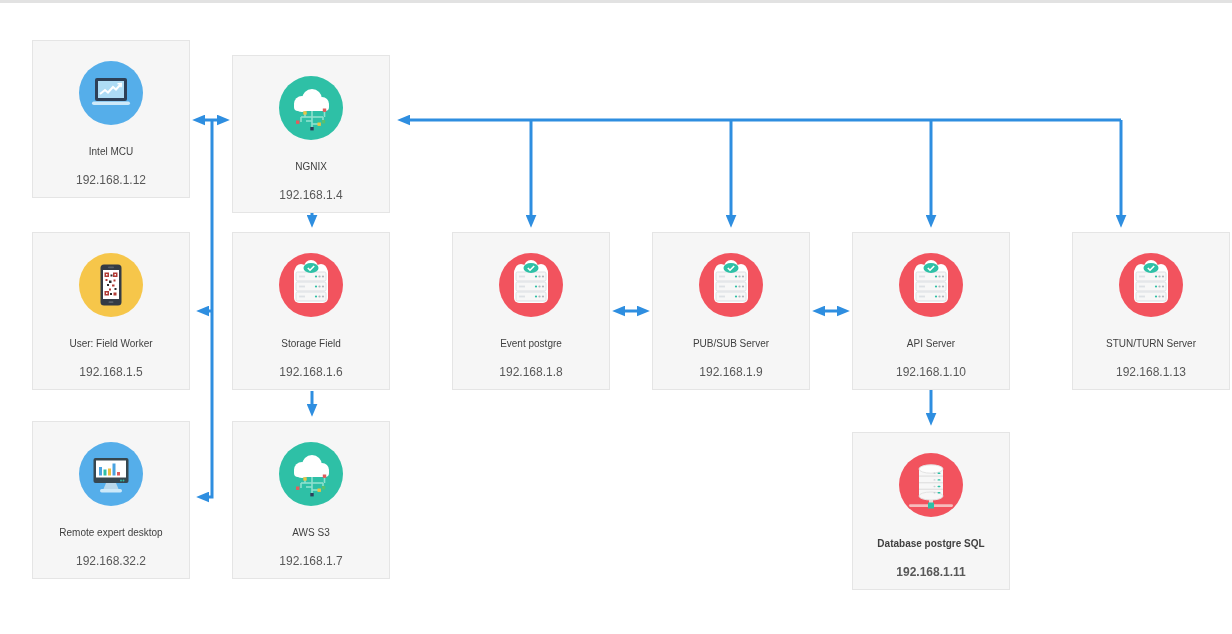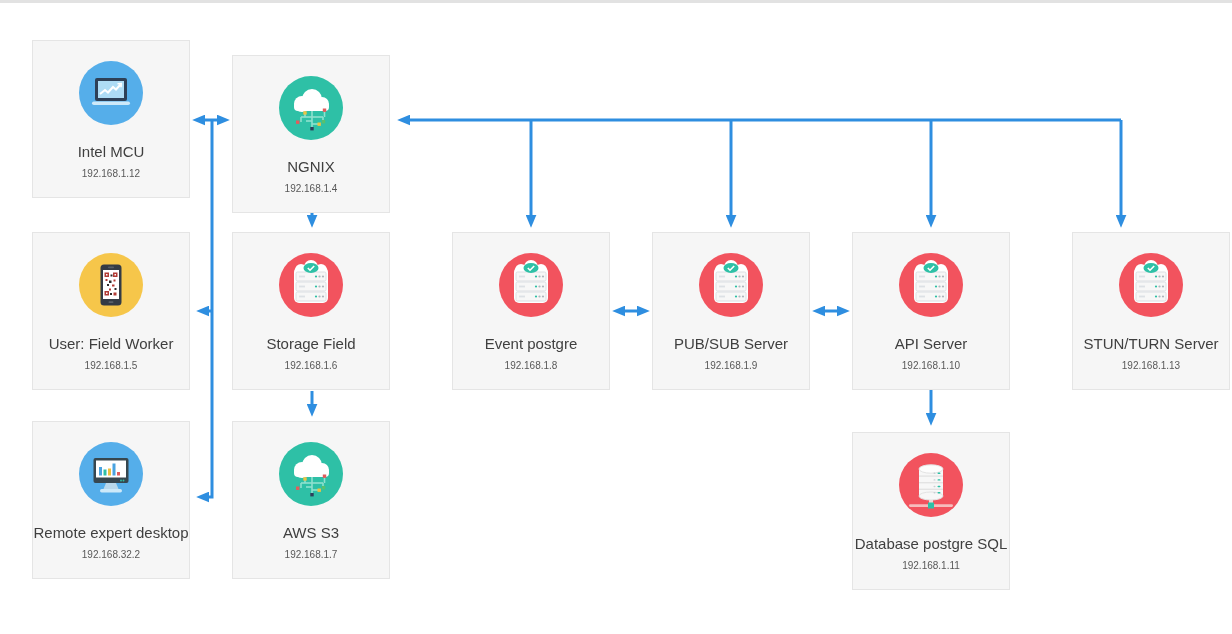--- a/index.html
+++ b/index.html
@@ -7,24 +7,24 @@
     position:relative;width:1232px;height:634px;background:#ffffff;
     font-family:"Liberation Sans", sans-serif;overflow:hidden;
   }
   .top-strip{position:absolute;left:0;top:0;width:100%;height:3px;background:#e2e2e2;}
   .wires{position:absolute;left:0;top:0;width:1232px;height:634px;}
   .node{
     position:absolute;width:158px;height:158px;box-sizing:border-box;
     background:#f6f6f6;border:1px solid #e5e5e5;
     display:flex;flex-direction:column;align-items:center;padding-top:20px;
   }
-  .node.db{height:158px;}
+  .node.db{height:158px;font-weight:bold;}
   .badge{width:64px;height:64px;display:block;flex:0 0 auto;}
-  .label{margin-top:17px;font-size:15px;line-height:19px;color:#3f3f3f;text-align:center;white-space:nowrap;}
-  .ip{margin-top:4px;font-size:10px;line-height:18px;color:#585858;text-align:center;}
+  .label{margin-top:17px;font-size:10px;line-height:19px;color:#3f3f3f;text-align:center;white-space:nowrap;}
+  .ip{margin-top:10px;font-size:12px;line-height:18px;color:#585858;text-align:center;}
 </style>
 </head>
 <body>
 
 <div class="canvas">
   <div class="top-strip"></div>
 
   <svg class="wires" width="1232" height="634" viewBox="0 0 1232 634">
     <defs>
       <marker id="ah" viewBox="0 0 12 10" markerWidth="13" markerHeight="11" refX="2" refY="5" orient="auto" markerUnits="userSpaceOnUse">

